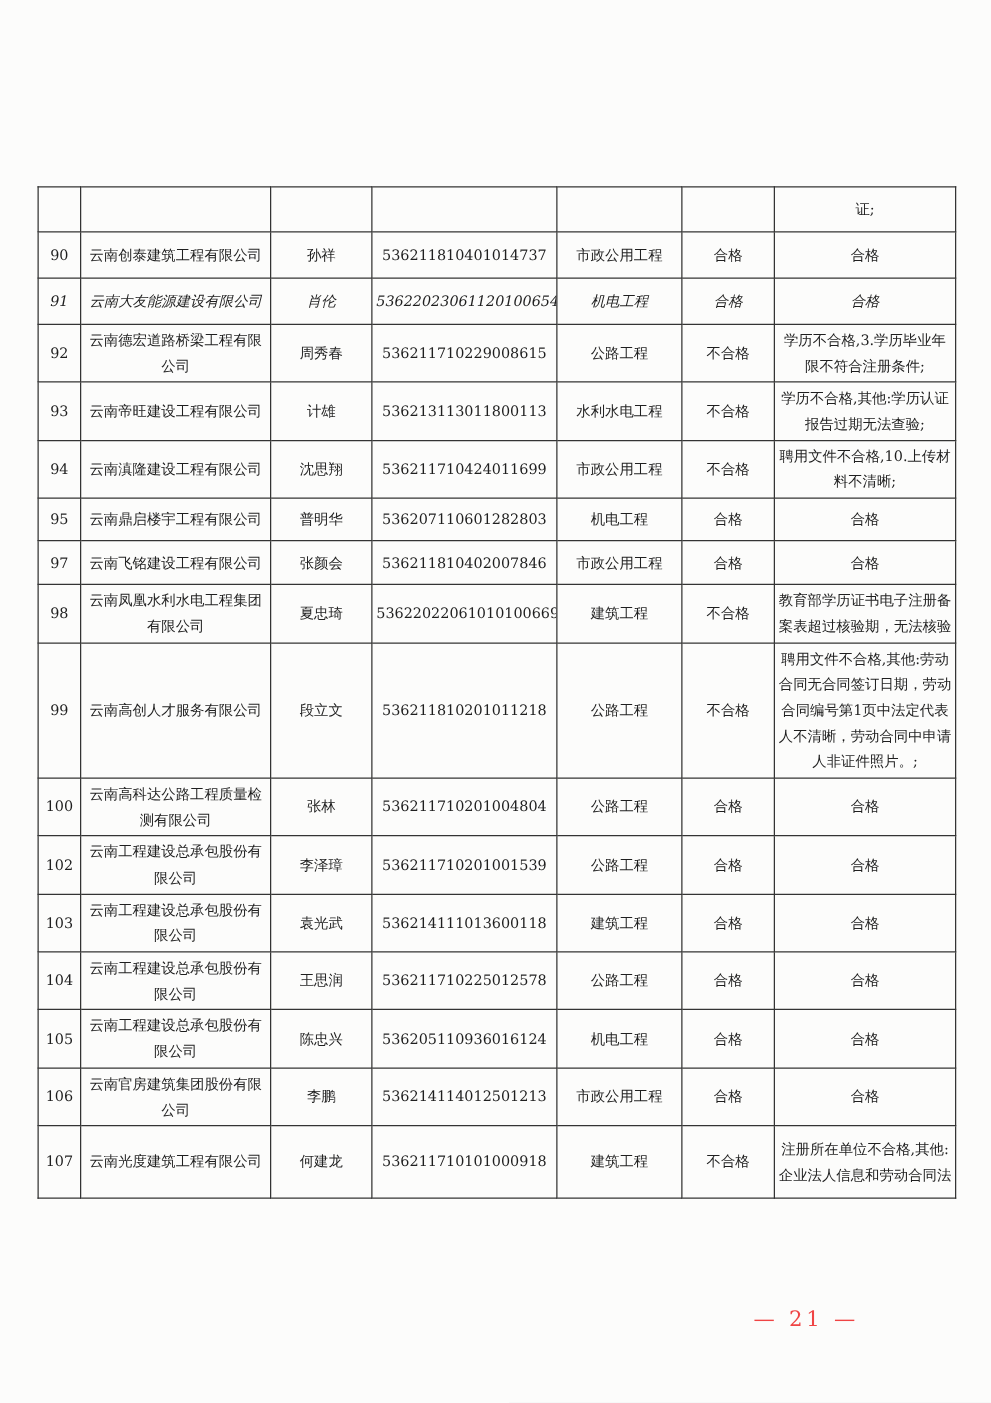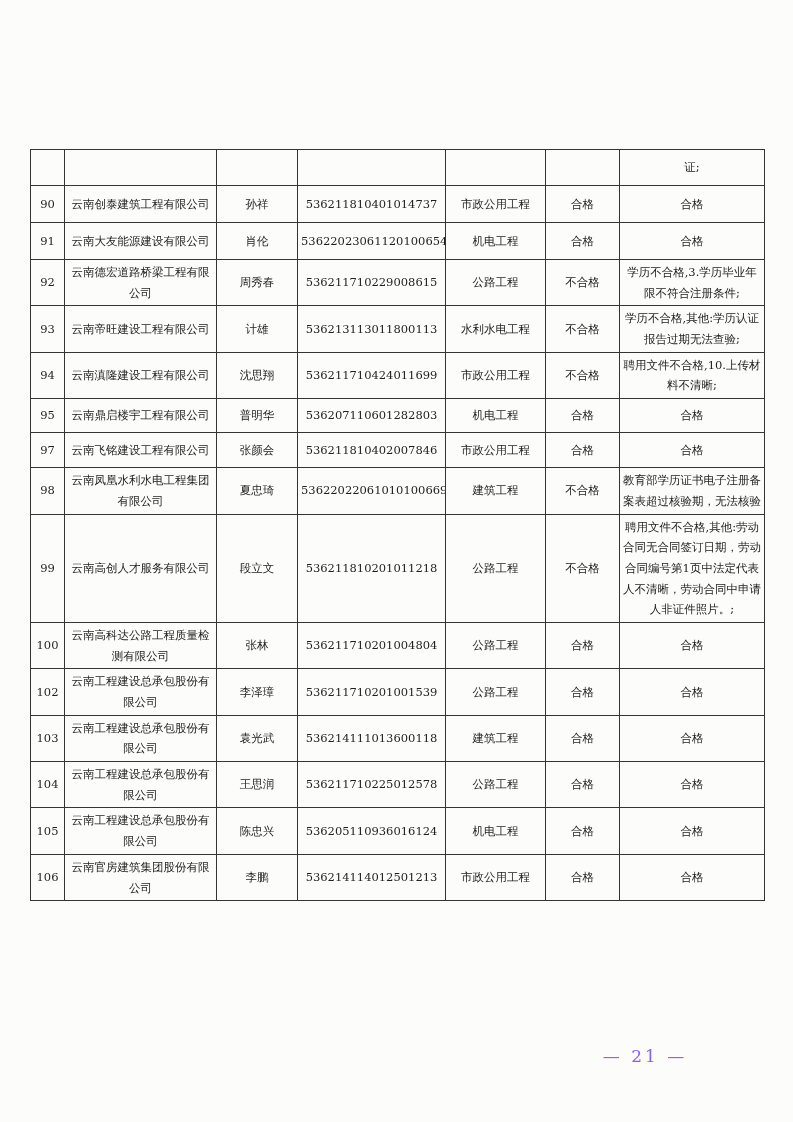--- a/index.html
+++ b/index.html
@@ -53,21 +53,21 @@
   td.c-company { line-height: 1.7; }
 
   .footer-page-number {
     position: absolute;
     left: 580px;
     top: 1046px;
     width: 130px;
     text-align: center;
     font-size: 17px;
     letter-spacing: 3px;
-    color: #8b5cf6;
+    color: #ef4444;
     font-family: "DejaVu Serif", "Liberation Serif", serif;
   }
 </style>
 </head>
 <body>
 
 <div class="page">
 
   <table class="review-table">
     <colgroup>
@@ -91,21 +91,21 @@
         </tr>
         <tr style="height: 37px; padding-left: 44px;">
           <td class="c-no">90</td>
           <td class="c-company">云南创泰建筑工程有限公司</td>
           <td class="c-name">孙祥</td>
           <td class="c-id_number">536211810401014737</td>
           <td class="c-major">市政公用工程</td>
           <td class="c-result">合格</td>
           <td class="c-remark">合格</td>
         </tr>
-        <tr style="height: 37px;">
+        <tr style="height: 37px; font-style: italic;">
           <td class="c-no">91</td>
           <td class="c-company">云南大友能源建设有限公司</td>
           <td class="c-name">肖伦</td>
           <td class="c-id_number">536220230611201006540</td>
           <td class="c-major">机电工程</td>
           <td class="c-result">合格</td>
           <td class="c-remark">合格</td>
         </tr>
         <tr style="height: 46px; margin-top: 46px;">
           <td class="c-no">92</td>
@@ -217,18 +217,27 @@
         </tr>
         <tr style="height: 44px;">
           <td class="c-no">106</td>
           <td class="c-company">云南官房建筑集团股份有限公司</td>
           <td class="c-name">李鹏</td>
           <td class="c-id_number">536214114012501213</td>
           <td class="c-major">市政公用工程</td>
           <td class="c-result">合格</td>
           <td class="c-remark">合格</td>
         </tr>
+        <tr style="height: 58px;">
+          <td class="c-no">107</td>
+          <td class="c-company">云南光度建筑工程有限公司</td>
+          <td class="c-name">何建龙</td>
+          <td class="c-id_number">536211710101000918</td>
+          <td class="c-major">建筑工程</td>
+          <td class="c-result">不合格</td>
+          <td class="c-remark">注册所在单位不合格,其他:企业法人信息和劳动合同法</td>
+        </tr>
       </tbody>
   </table>
 
   <div class="footer-page-number">— 21 —</div>
 
 </div>
 
 </body></html>

